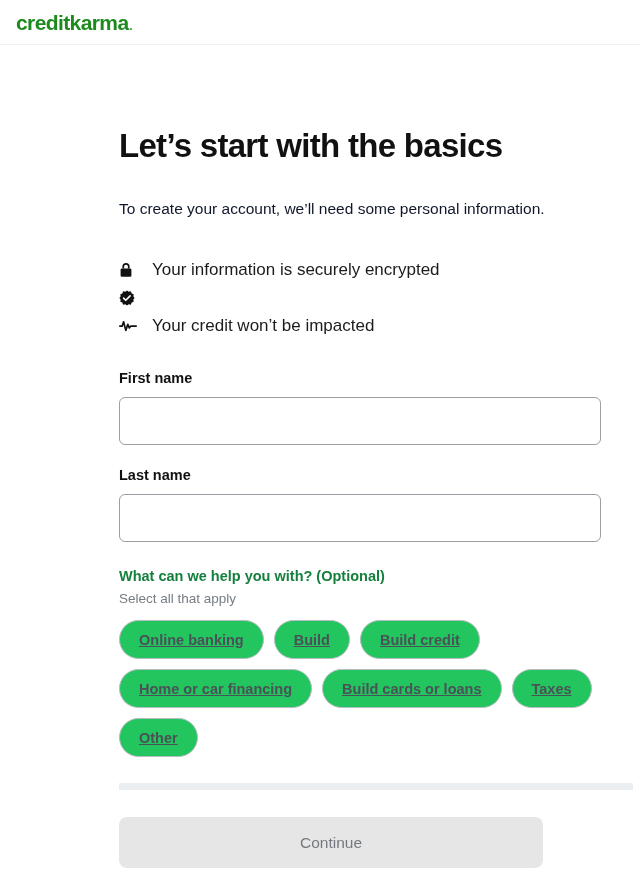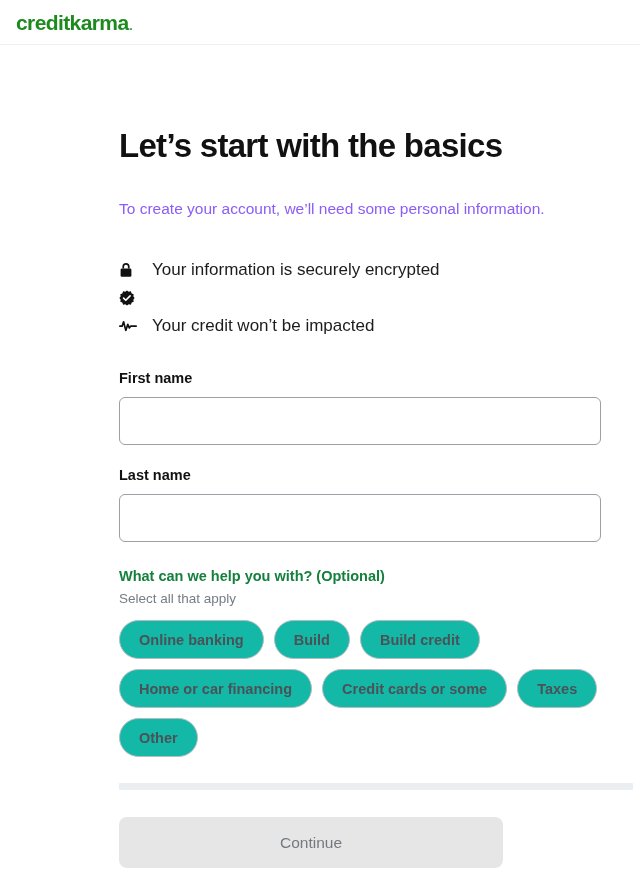--- a/index.html
+++ b/index.html
@@ -60,21 +60,21 @@
     font-weight: 700;
     letter-spacing: -0.7px;
     line-height: 1.15;
     margin: 0 0 0 0;
     color: #111111;
   }
 
   .page-subtitle {
     font-size: 15.5px;
     line-height: 1.45;
-    color: #8b5cf6;
+    color: #0f172a;
     margin: 33px 0 0 0;
   }
 
   
   .benefits {
     list-style: none;
     margin: 36px 0 0 0;
     padding: 0;
   }
   .benefit-row {
@@ -142,46 +142,47 @@
     flex-wrap: wrap;
     gap: 10px;
     margin-top: 14px;
     width: 490px;
   }
   .chip {
     height: 39px;
     padding: 0 19px;
     border: 1px solid #b6bcc1;
     border-radius: 20px;
-    background: #14b8a6;
+    background: #22c55e;
     font-family: "Liberation Sans", sans-serif;
     font-size: 14.5px;
     font-weight: 700;
     color: #4a5258;
     display: inline-flex;
     align-items: center;
     justify-content: center;
     white-space: nowrap;
     cursor: pointer;
+    text-decoration: underline;
   }
 
   
   .section-divider {
     width: 514px;
     height: 7px;
     background: #eaeef0;
     border: none;
     margin: 26px 0 0 0;
     border-radius: 1px;
   }
 
   
   .submit-row { margin-top: 27px; }
   .continue-button {
-    width: 384px;
+    width: 424px;
     height: 51px;
     background: #e6e6e6;
     border: none;
     border-radius: 8px;
     font-family: "Liberation Sans", sans-serif;
     font-size: 15.5px;
     color: #73797e;
     cursor: default;
     display: flex;
     align-items: center;
@@ -248,21 +249,21 @@
 
     <div class="question-block">
       <p class="question-title">What can we help you with? (Optional)</p>
       <p class="question-hint">Select all that apply</p>
 
       <div class="chip-list">
         <button class="chip" type="button">Online banking</button>
         <button class="chip" type="button">Build</button>
         <button class="chip" type="button">Build credit</button>
         <button class="chip" type="button">Home or car financing</button>
-        <button class="chip" type="button">Credit cards or some</button>
+        <button class="chip" type="button">Build cards or loans</button>
         <button class="chip" type="button">Taxes</button>
         <button class="chip" type="button">Other</button>
       </div>
     </div>
 
     <div class="section-divider"></div>
 
     <div class="submit-row">
       <button class="continue-button" type="button" disabled="">Continue</button>
     </div>

